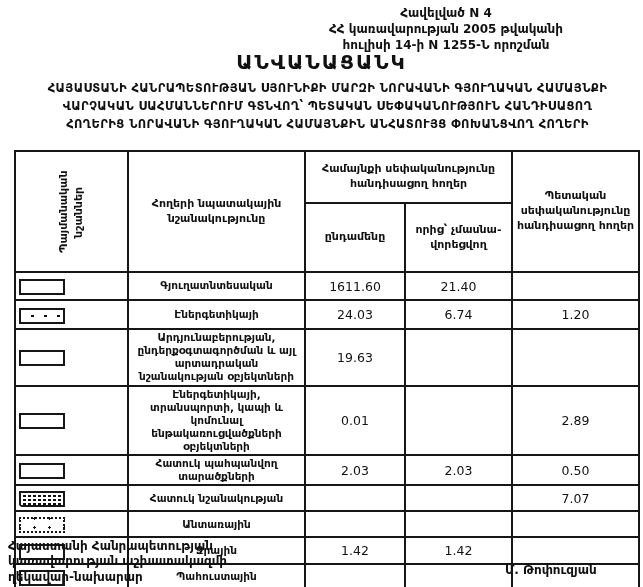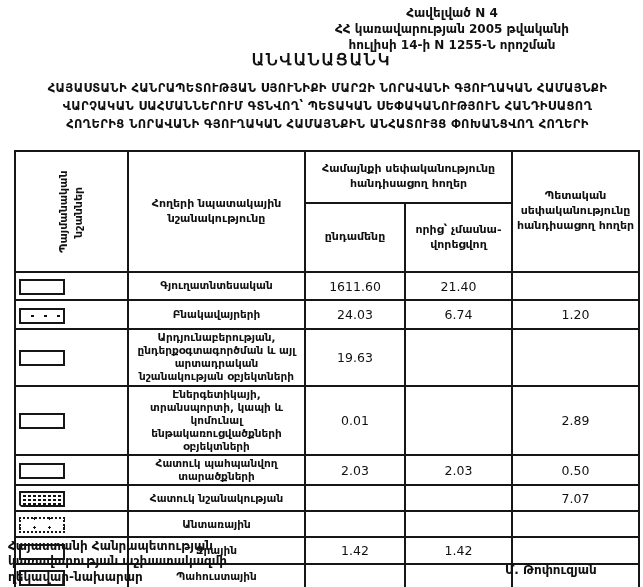--- a/index.html
+++ b/index.html
@@ -15,38 +15,37 @@
   .page {
     position: relative;
     width: 643px;
     height: 587px;
     background: #fff;
   }
   
   .appendix {
     position: absolute;
     top: 6px;
-    right: 16px;
+    right: 22px;
     width: 350px;
     text-align: center;
     font-size: 12px;
     font-weight: 700;
     line-height: 1.32;
   }
   
   .doc-title {
     position: absolute;
     top: 50px;
     left: 0;
     width: 100%;
     text-align: center;
-    font-size: 16px;
+    font-size: 20px;
     font-weight: 700;
     letter-spacing: 2px;
-    font-family: Liberation Serif, serif;
   }
   
   .subtitle {
     position: absolute;
     top: 80px;
     left: 12px;
     width: 631px;
     text-align: center;
     font-size: 11.5px;
     font-weight: 700;
@@ -201,21 +200,21 @@
     <tbody>
       <tr class="r-1">
         <td class="sym-cell"><span class="sym empty-box"></span></td>
         <td class="name-cell">Գյուղատնտեսական</td>
         <td class="num-cell">1611.60</td>
         <td class="num-cell">21.40</td>
         <td class="num-cell"></td>
       </tr>
       <tr class="r-2">
         <td class="sym-cell"><span class="sym sparse-dots-box"></span></td>
-        <td class="name-cell">Բնակավայրերի</td>
+        <td class="name-cell">Էներգետիկայի</td>
         <td class="num-cell">24.03</td>
         <td class="num-cell">6.74</td>
         <td class="num-cell">1.20</td>
       </tr>
       <tr class="r-3">
         <td class="sym-cell"><span class="sym empty-box"></span></td>
         <td class="name-cell">Արդյունաբերության, ընդերքօգտագործման և այլ արտադրական նշանակության օբյեկտների</td>
         <td class="num-cell">19.63</td>
         <td class="num-cell"></td>
         <td class="num-cell"></td>

